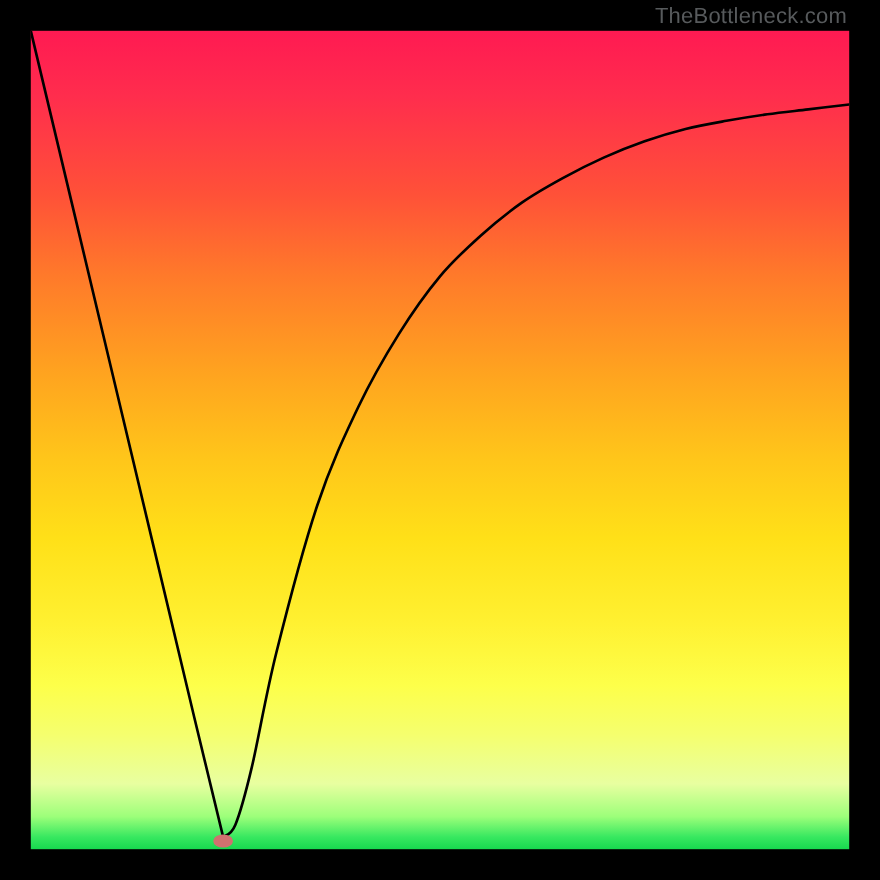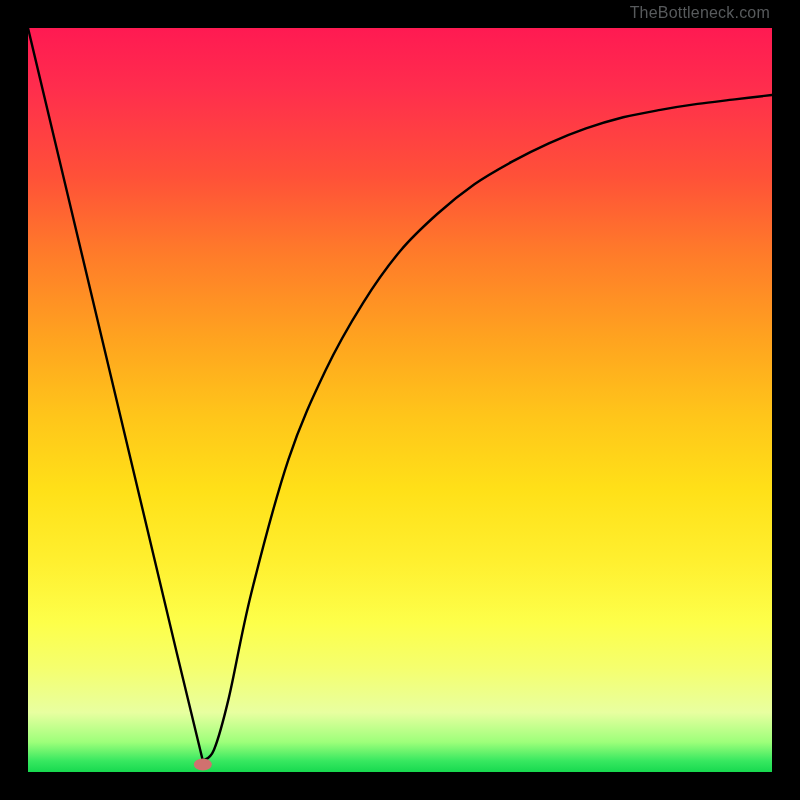--- a/index.html
+++ b/index.html
@@ -38,21 +38,21 @@
       #9dff7a 96%,
       #38e860 98.5%,
       #17d94f 100%
     );
   }
   .attribution {
     position: absolute;
     top: 4px;
     right: 30px;
     color: #575a5c;
-    font-size: 16px;
+    font-size: 20px;
     font-weight: 500;
     z-index: 10;
     letter-spacing: 0.2px;
   }
   .svg-overlay {
     position: absolute;
     top: 28px;
     left: 28px;
     width: 744px;
     height: 744px;

